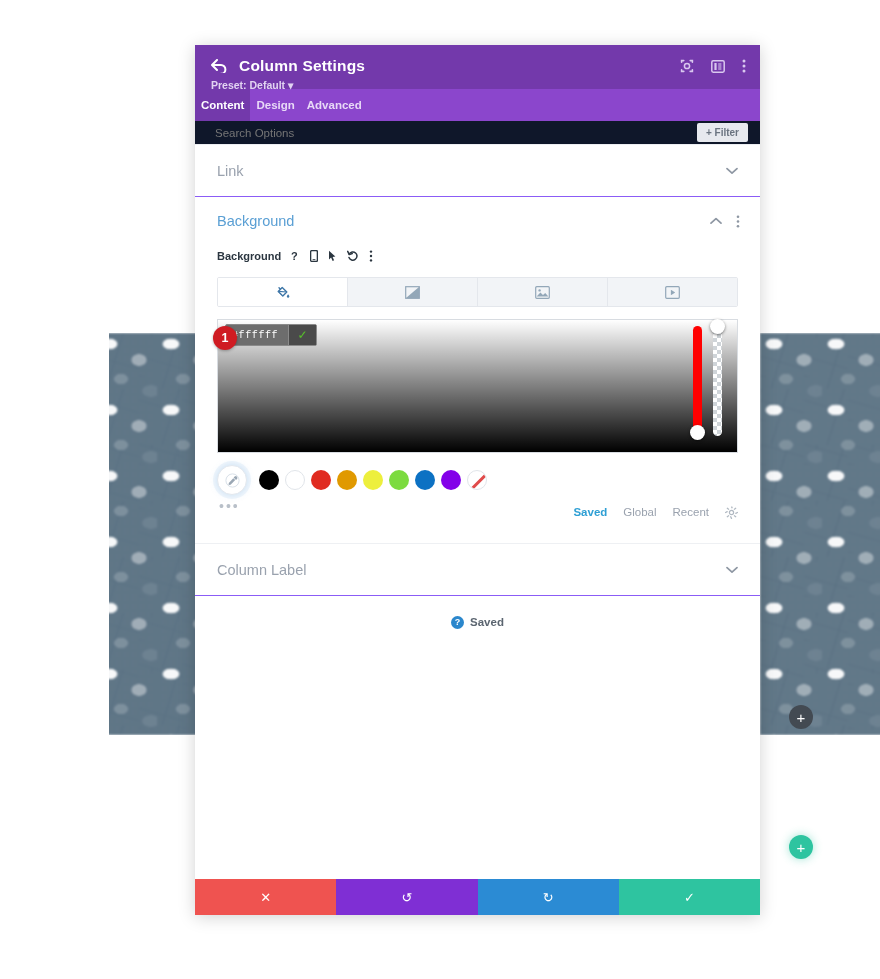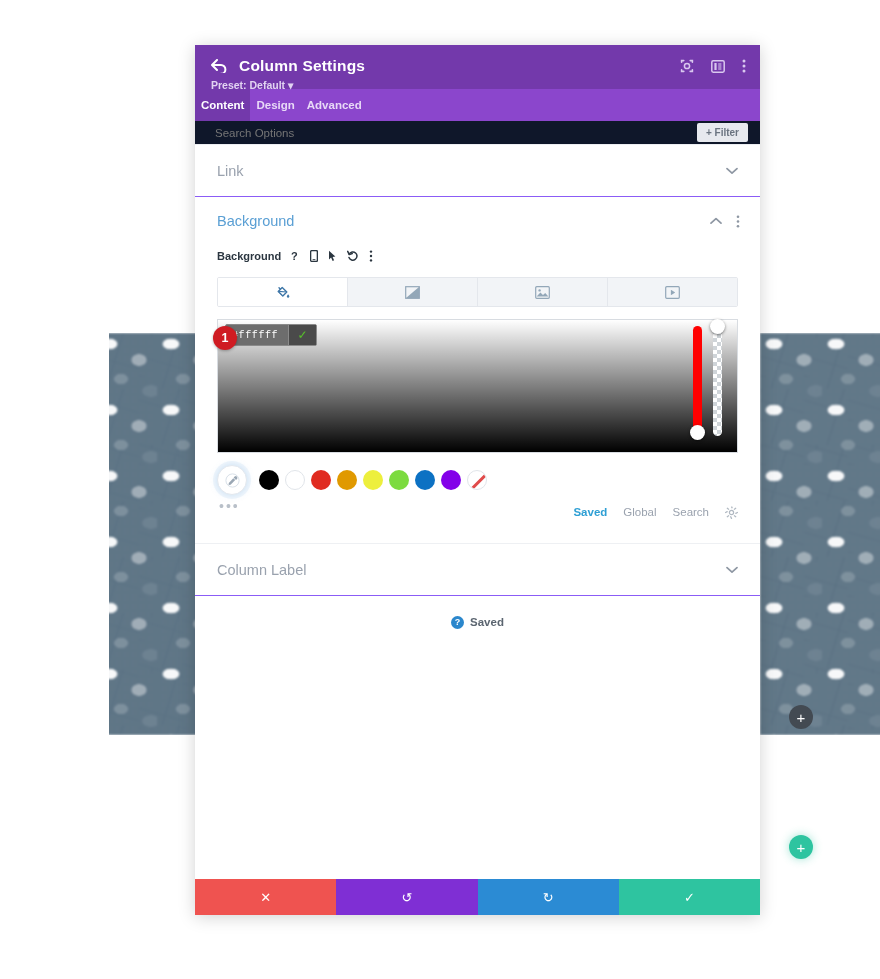--- a/index.html
+++ b/index.html
@@ -553,21 +553,21 @@
         <div class="swatch" style="background:#0c71c3"></div>
         <div class="swatch" style="background:#8300e9"></div>
         <div class="swatch none"></div>
       </div>
 
       <div id="dots-more">•••</div>
 
       <div id="palette-tabs">
         <span class="pal-tab active">Saved</span>
         <span class="pal-tab">Global</span>
-        <span class="pal-tab">Search</span>
+        <span class="pal-tab">Recent</span>
         <span id="palette-gear">
           <svg width="13" height="13" viewBox="0 0 13 13">
             <circle cx="6.5" cy="6.5" r="2.1" fill="none" stroke="#b1b9c2" stroke-width="1.2"></circle>
             <path d="M6.5 0.6 L7.3 2.2 L6.5 0.6z M6.5 12.4 L5.7 10.8 M0.6 6.5 L2.2 5.7 M12.4 6.5 L10.8 7.3 M2.3 2.3 L3.6 3.2 M10.7 10.7 L9.4 9.8 M10.7 2.3 L9.4 3.2 M2.3 10.7 L3.6 9.8" stroke="#b1b9c2" stroke-width="1.3" stroke-linecap="round"></path>
           </svg>
         </span>
       </div>
 
       <div id="bg-section-foot"></div>
     </div>

